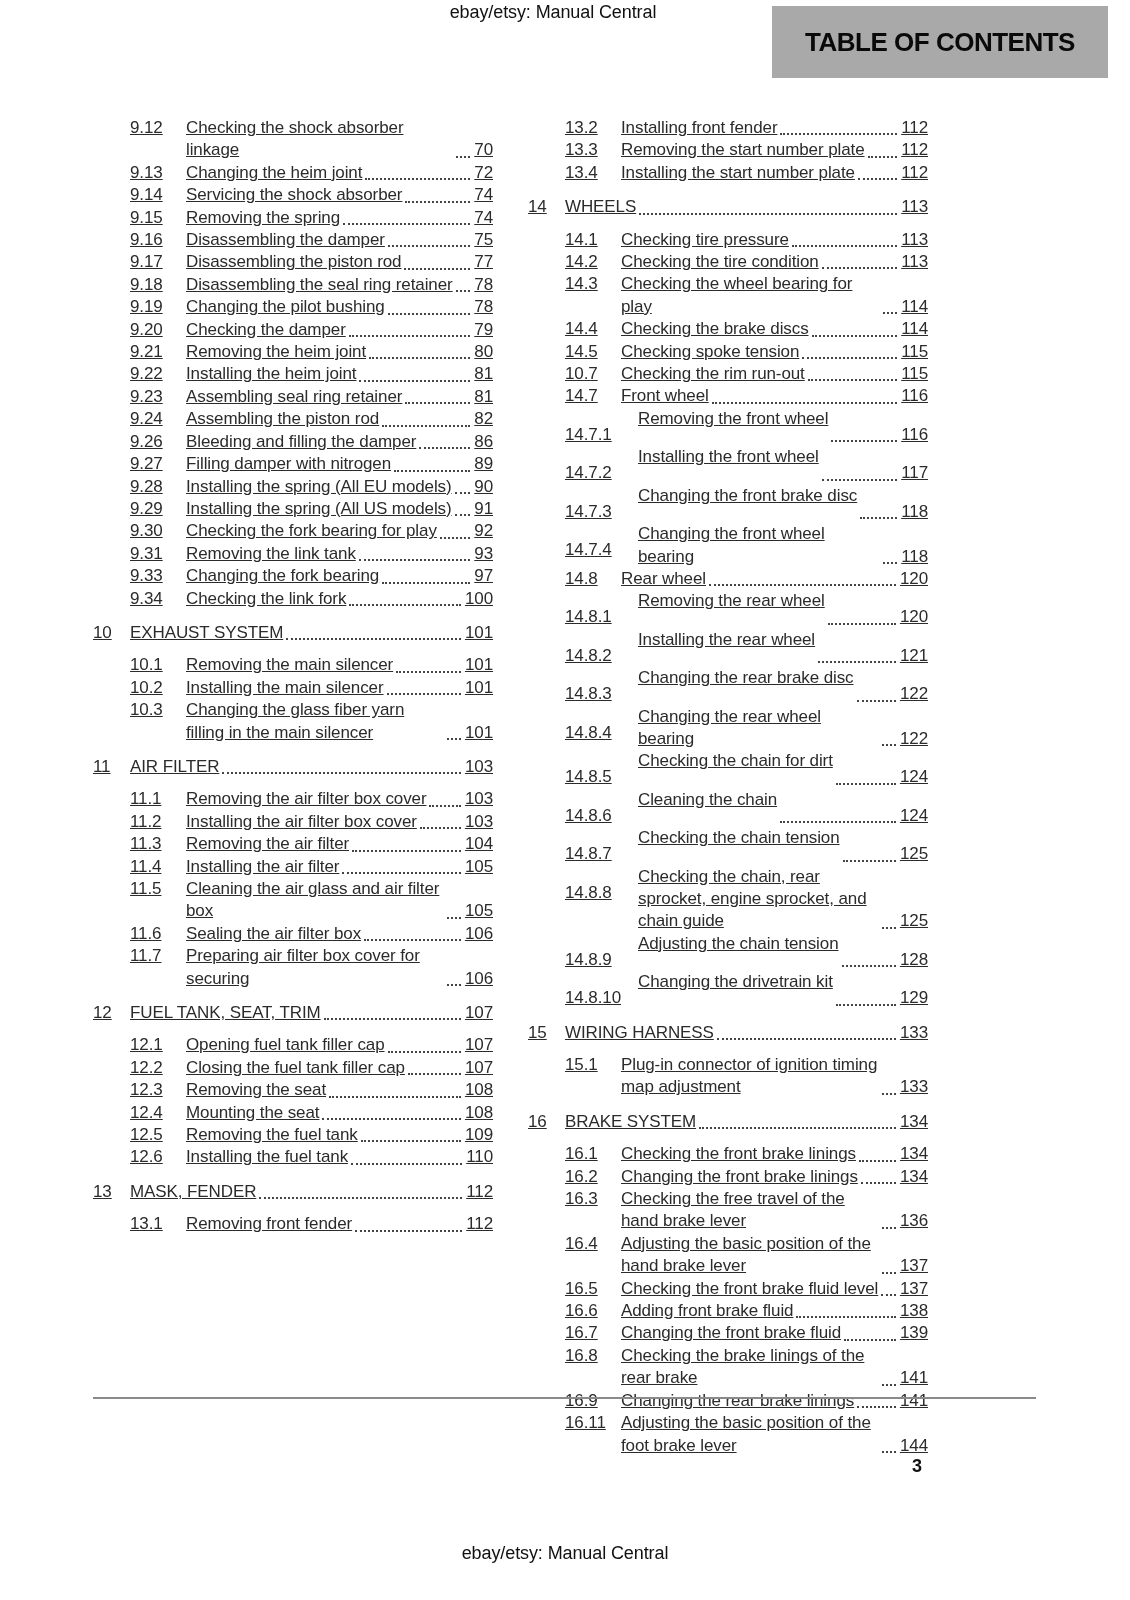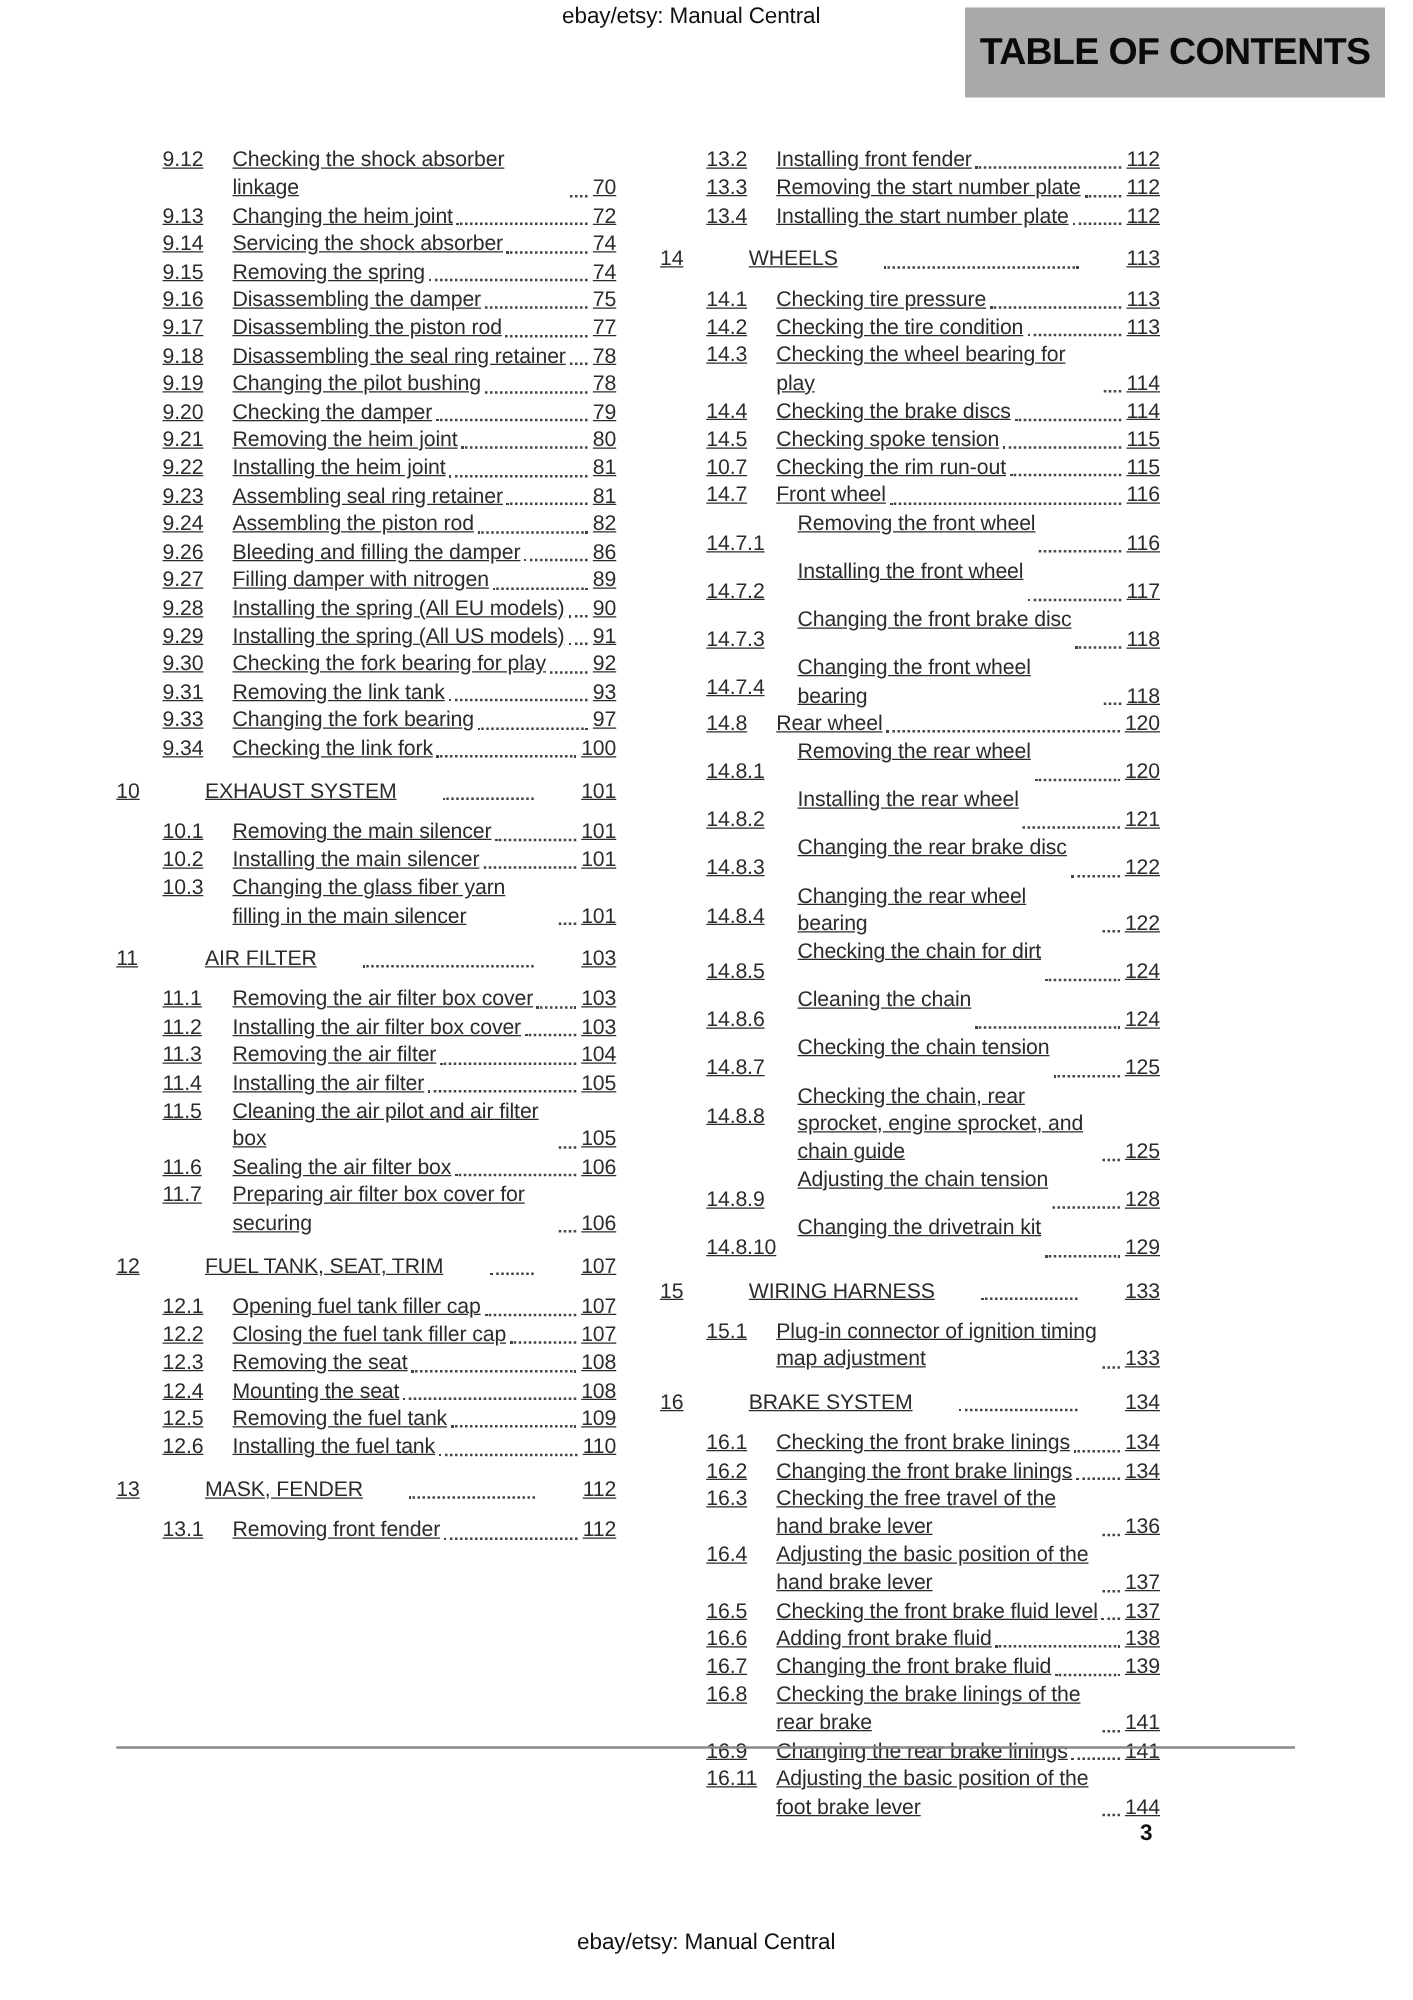--- a/index.html
+++ b/index.html
@@ -16,21 +16,21 @@
     position: absolute; top: 2px; left: 0; width: 1106px;
     text-align: center; font-size: 18px; color: #111;
   }
   .banner {
     position: absolute; top: 6px; right: 22px;
     width: 336px; height: 72px;
     background: #a9a9a9;
     display: flex; align-items: center; justify-content: center;
   }
   .banner span {
-    font-size: 30px; font-weight: 700; color: #0a0a0a; letter-spacing: -0.5px;
+    font-size: 26px; font-weight: 700; color: #0a0a0a; letter-spacing: -0.5px;
   }
   .toc {
     position: absolute; top: 117px; left: 93px;
     display: flex; gap: 35px; text-decoration: underline;
   }
   .col { width: 400px; }
   .toc-entry {
     display: flex;
     font-size: 17px;
     line-height: 22.4px;
@@ -40,21 +40,21 @@
   .toc-entry .title { align-self: flex-start; flex: 0 1 auto; min-width: 0; }
   .toc-entry .dots  {
     align-self: flex-end;
     flex: 1 0 14px;
     height: 0;
     border-bottom: 2px dotted #454545;
     margin: 0 4px 0 3px;
     transform: translateY(-4px);
   }
   .toc-entry .page  { align-self: flex-end; flex: 0 0 auto; text-align: right; }
-  .level-1 { margin-top: 12px; margin-bottom: 10px; gap: 34px; }
+  .level-1 { margin-top: 12px; margin-bottom: 10px; }
   .level-1 .num { flex-basis: 37px; }
   .level-2 { padding-left: 37px; }
   .level-2 .num { flex-basis: 56px; }
   .level-3 { padding-left: 37px; }
   .level-3 .num { flex-basis: 73px; margin-top: 16px; }
   .footer-rule {
     position: absolute; top: 1397px; left: 93px; width: 943px;
     border-top: 2px solid #8a8a8a;
   }
   .page-number {
@@ -251,21 +251,21 @@
           <span class="page">104</span>
         </div>
         <div class="toc-entry level-2">
           <span class="num">11.4</span>
           <span class="title">Installing the air filter</span>
           <span class="dots"></span>
           <span class="page">105</span>
         </div>
         <div class="toc-entry level-2">
           <span class="num">11.5</span>
-          <span class="title">Cleaning the air pilot and air filter box</span>
+          <span class="title">Cleaning the air glass and air filter box</span>
           <span class="dots"></span>
           <span class="page">105</span>
         </div>
         <div class="toc-entry level-2">
           <span class="num">11.6</span>
           <span class="title">Sealing the air filter box</span>
           <span class="dots"></span>
           <span class="page">106</span>
         </div>
         <div class="toc-entry level-2">

